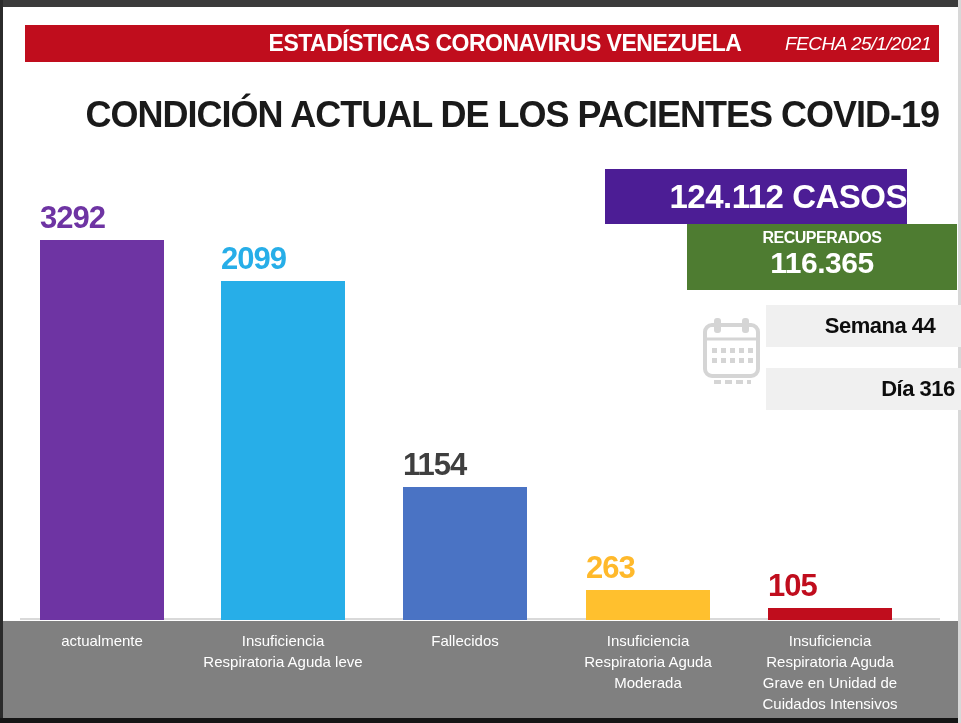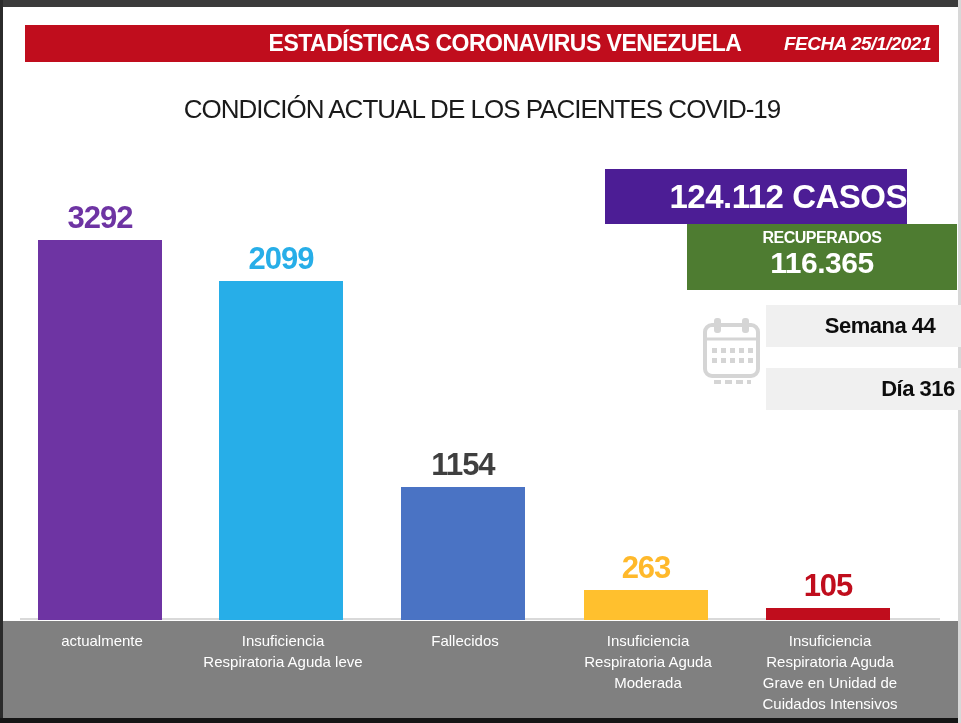--- a/index.html
+++ b/index.html
@@ -19,37 +19,37 @@
   .banner{
     position:absolute;left:25px;top:25px;width:914px;height:37px;
     background:#c00d1d;color:#ffffff;
   }
   .banner-title{
     position:absolute;left:0;right:0;top:0;height:37px;line-height:37px;
     text-align:center;font-weight:bold;font-size:23px;letter-spacing:-0.5px;padding-left:46px;
   }
   .banner-date{
     position:absolute;right:8px;top:0;height:37px;line-height:37px;
-    font-weight:bold;font-style:italic;font-size:19px;letter-spacing:-0.5px;
+    font-weight:normal;font-style:italic;font-size:19px;letter-spacing:-0.5px;
   }
 
   
   .page-title{
     position:absolute;left:25px;top:94px;width:914px;
-    text-align:center;font-weight:normal;font-size:26px;color:#1a1a1a;
+    text-align:right;font-weight:bold;font-size:36px;color:#1a1a1a;
     letter-spacing:-1px;
   }
 
   
   .axis-line{position:absolute;left:20px;top:618px;width:920px;height:2px;background:#d9d9d9;}
 
   
   .bar-group{
     position:absolute;bottom:103px;width:120px;
-    display:flex;flex-direction:column;align-items:center;justify-content:flex-end;
+    display:flex;flex-direction:column;align-items:flex-start;justify-content:flex-end;
   }
   .bar-value{
     font-weight:bold;font-size:31px;letter-spacing:-1px;margin-bottom:4px;
     white-space:nowrap;
   }
   .bar{width:124px;}
 
   
   .footer-band{
     position:absolute;left:3px;top:621px;width:955px;height:97px;background:#808080;

